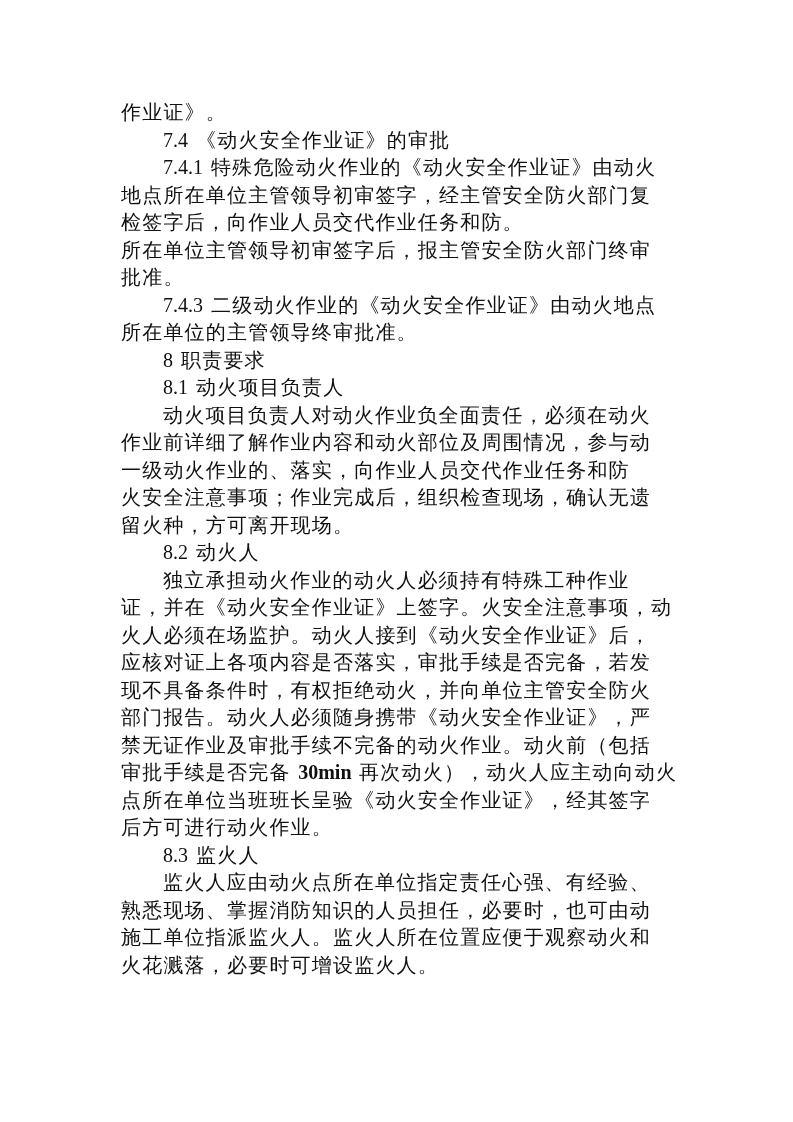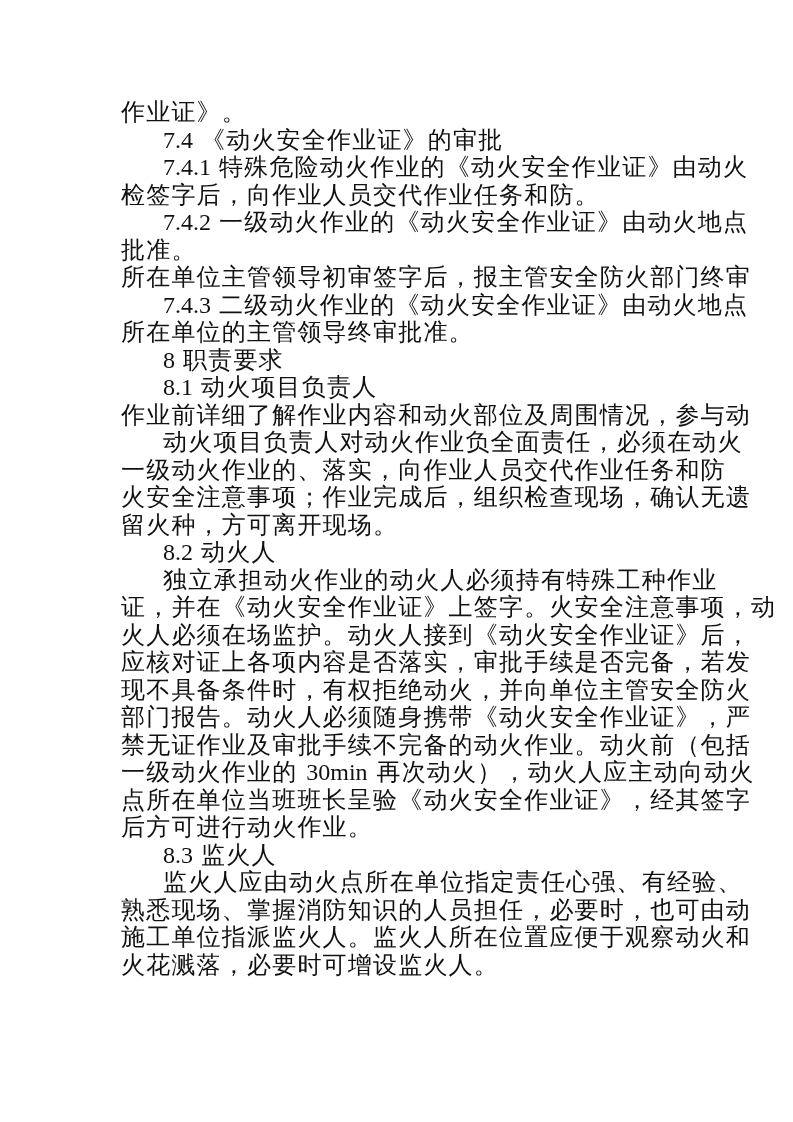--- a/index.html
+++ b/index.html
@@ -3,59 +3,59 @@
 <meta charset="utf-8">
 <style>
   html, body { margin: 0; padding: 0; background: #ffffff; }
   body { width: 793px; height: 1122px; position: relative; overflow: hidden; }
   .page {
     position: absolute;
     left: 121px;
     top: 99px;
     width: 545px;
     font-family: "DejaVu Serif", "Liberation Serif", serif;
-    font-size: 24px;
+    font-size: 20px;
     line-height: 27.5px;
     color: #111111;
     letter-spacing: 1.2px;
   }
   .line { white-space: nowrap; height: 27.5px; }
   .ind { padding-left: 42px; }
   .num { font-family: Liberation Serif, serif; letter-spacing: 0; margin-right: 8px; }
-  .inl { font-family: "Liberation Serif", "DejaVu Serif", serif; letter-spacing: 0; }
+  .inl { font-family: "Liberation Serif", "DejaVu Serif", serif; letter-spacing: 0; font-weight: bold; }
 </style>
 </head>
 <body>
 
 <div class="page">
   <div class="line"><span>作业证》。</span></div>
   <div class="line ind"><span class="num">7.4</span><span>《动火安全作业证》的审批</span></div>
   <div class="line ind"><span class="num">7.4.1</span><span>特殊危险动火作业的《动火安全作业证》由动火</span></div>
+  <div class="line"><span>地点所在单位主管领导初审签字，经主管安全防火部门复</span></div>
   <div class="line"><span>检签字后，向作业人员交代作业任务和防。</span></div>
-  <div class="line ind"><span class="num">7.4.2</span><span>一级动火作业的《动火安全作业证》由动火地点</span></div>
+  <div class="line"><span>所在单位主管领导初审签字后，报主管安全防火部门终审</span></div>
   <div class="line"><span>批准。</span></div>
-  <div class="line"><span>所在单位主管领导初审签字后，报主管安全防火部门终审</span></div>
   <div class="line ind"><span class="num">7.4.3</span><span>二级动火作业的《动火安全作业证》由动火地点</span></div>
   <div class="line"><span>所在单位的主管领导终审批准。</span></div>
   <div class="line ind"><span class="num">8</span><span>职责要求</span></div>
   <div class="line ind"><span class="num">8.1</span><span>动火项目负责人</span></div>
+  <div class="line ind"><span>动火项目负责人对动火作业负全面责任，必须在动火</span></div>
   <div class="line"><span>作业前详细了解作业内容和动火部位及周围情况，参与动</span></div>
-  <div class="line ind"><span>动火项目负责人对动火作业负全面责任，必须在动火</span></div>
   <div class="line"><span>一级动火作业的、落实，向作业人员交代作业任务和防</span></div>
   <div class="line"><span>火安全注意事项；作业完成后，组织检查现场，确认无遗</span></div>
   <div class="line"><span>留火种，方可离开现场。</span></div>
   <div class="line ind"><span class="num">8.2</span><span>动火人</span></div>
   <div class="line ind"><span>独立承担动火作业的动火人必须持有特殊工种作业</span></div>
   <div class="line"><span>证，并在《动火安全作业证》上签字。火安全注意事项，动</span></div>
   <div class="line"><span>火人必须在场监护。动火人接到《动火安全作业证》后，</span></div>
   <div class="line"><span>应核对证上各项内容是否落实，审批手续是否完备，若发</span></div>
   <div class="line"><span>现不具备条件时，有权拒绝动火，并向单位主管安全防火</span></div>
   <div class="line"><span>部门报告。动火人必须随身携带《动火安全作业证》，严</span></div>
   <div class="line"><span>禁无证作业及审批手续不完备的动火作业。动火前（包括</span></div>
-  <div class="line"><span>一级动火作业的</span> <span class="inl">30min</span> <span>再次动火），动火人应主动向动火</span></div>
+  <div class="line"><span>审批手续是否完备</span> <span class="inl">30min</span> <span>再次动火），动火人应主动向动火</span></div>
   <div class="line"><span>点所在单位当班班长呈验《动火安全作业证》，经其签字</span></div>
   <div class="line"><span>后方可进行动火作业。</span></div>
   <div class="line ind"><span class="num">8.3</span><span>监火人</span></div>
   <div class="line ind"><span>监火人应由动火点所在单位指定责任心强、有经验、</span></div>
   <div class="line"><span>熟悉现场、掌握消防知识的人员担任，必要时，也可由动</span></div>
   <div class="line"><span>施工单位指派监火人。监火人所在位置应便于观察动火和</span></div>
   <div class="line"><span>火花溅落，必要时可增设监火人。</span></div>
 </div>
 
 </body></html>

